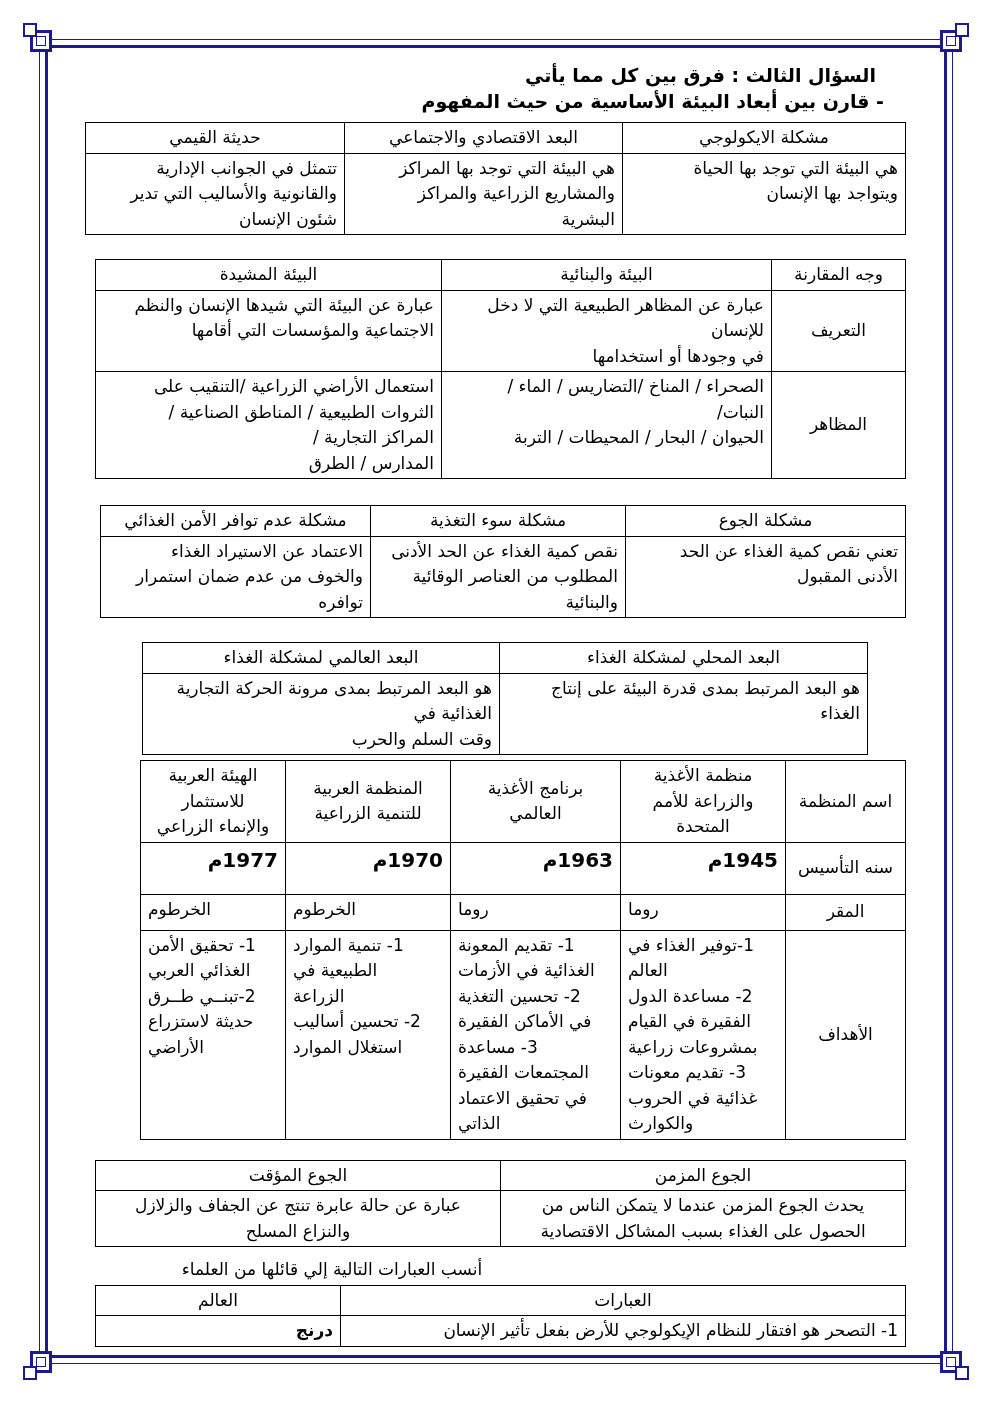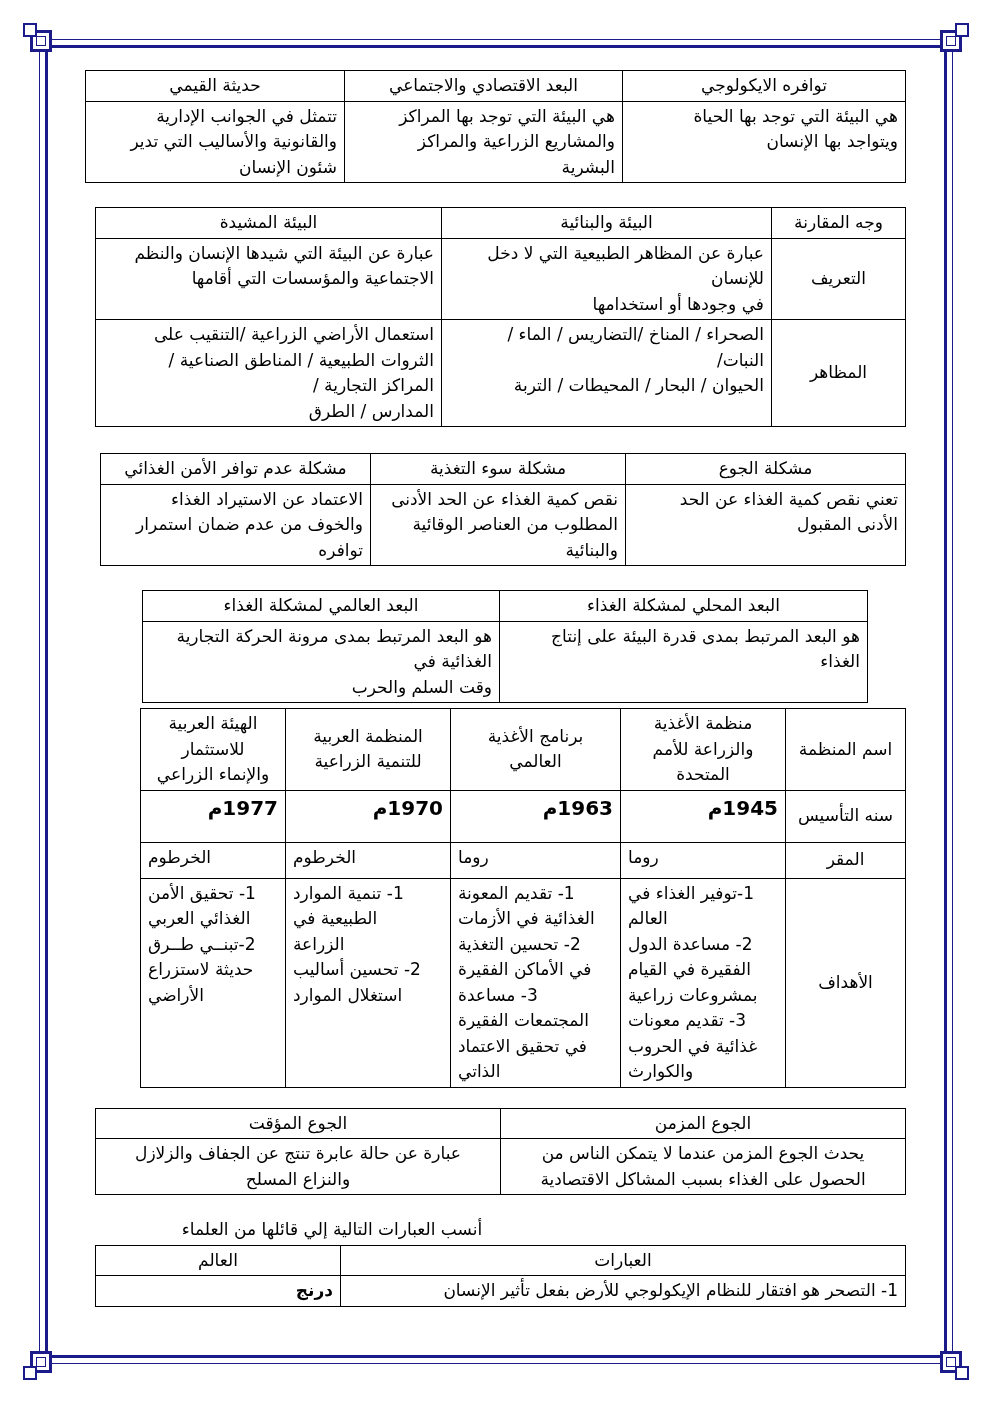--- a/index.html
+++ b/index.html
@@ -39,48 +39,50 @@
   .t2 .row-definition td, .t2 .row-definition th { min-height:86px; }
   .t2 .aspect { vertical-align:middle; text-align:center; }
   .t3 { width:805px; margin-top:26px; }
   .t4 { width:725px; margin-top:24px; margin-right:38px; }
   .t5 { width:765px; margin-top:5px; }
   .t5 .year-cell { font-size:20px; font-weight:bold; text-align:right; height:52px; vertical-align:top; }
   .t5 .hq-cell { text-align:left; height:36px; }
   .t5 .goals-cell { text-align:left; }
   .t6 { width:810px; margin-top:20px; }
   .t6 td { text-align:center; }
-  .attrib { margin-top:22px; margin-right:45%; width:50%; text-align:center; font-size:17px; line-height:1.45; }
+  .attrib { margin-top:10px; margin-right:45%; width:50%; text-align:center; font-size:17px; line-height:1.45; }
   .t7 { width:810px; margin-top:3px; }
   .min-row td { height:30px; }
 </style>
 </head>
 <body>
 
 <div class="page">
 
   <div class="frame-outer"></div>
   <div class="frame-inner"></div>
   <div class="corner tl"></div>
   <div class="corner tr"></div>
   <div class="corner bl"></div>
   <div class="corner br"></div>
 
   <div class="content">
 
+    <div class="h1">السؤال الثالث : فرق بين كل مما يأتي</div>
+    <div class="h2">- قارن بين أبعاد البيئة الأساسية من حيث المفهوم</div>
 
     <table class="t t1">
       <colgroup>
           <col style="width:283px">
           <col style="width:278px">
           <col style="width:259px">
         </colgroup>
       <tbody>
         <tr>
-          <th>توافره الايكولوجي</th>
+          <th>مشكلة الايكولوجي</th>
           <th>البعد الاقتصادي والاجتماعي</th>
           <th>حديثة القيمي</th>
         </tr>
         <tr>
           <td>هي البيئة التي توجد بها الحياة
 ويتواجد بها الإنسان</td>
           <td>هي البيئة التي توجد بها المراكز
 والمشاريع الزراعية والمراكز
 البشرية</td>
           <td>تتمثل في الجوانب الإدارية

